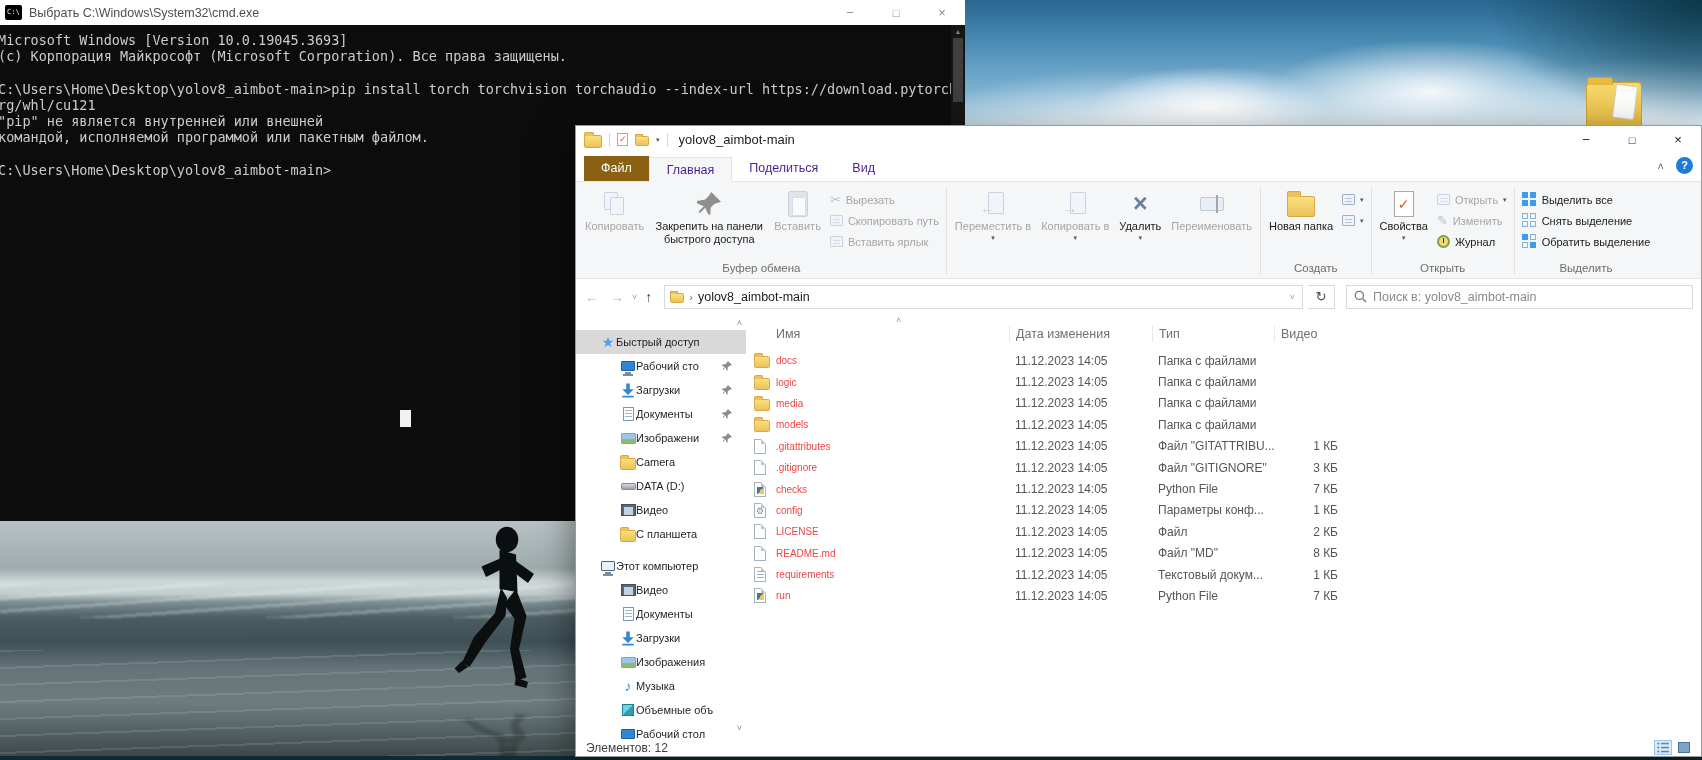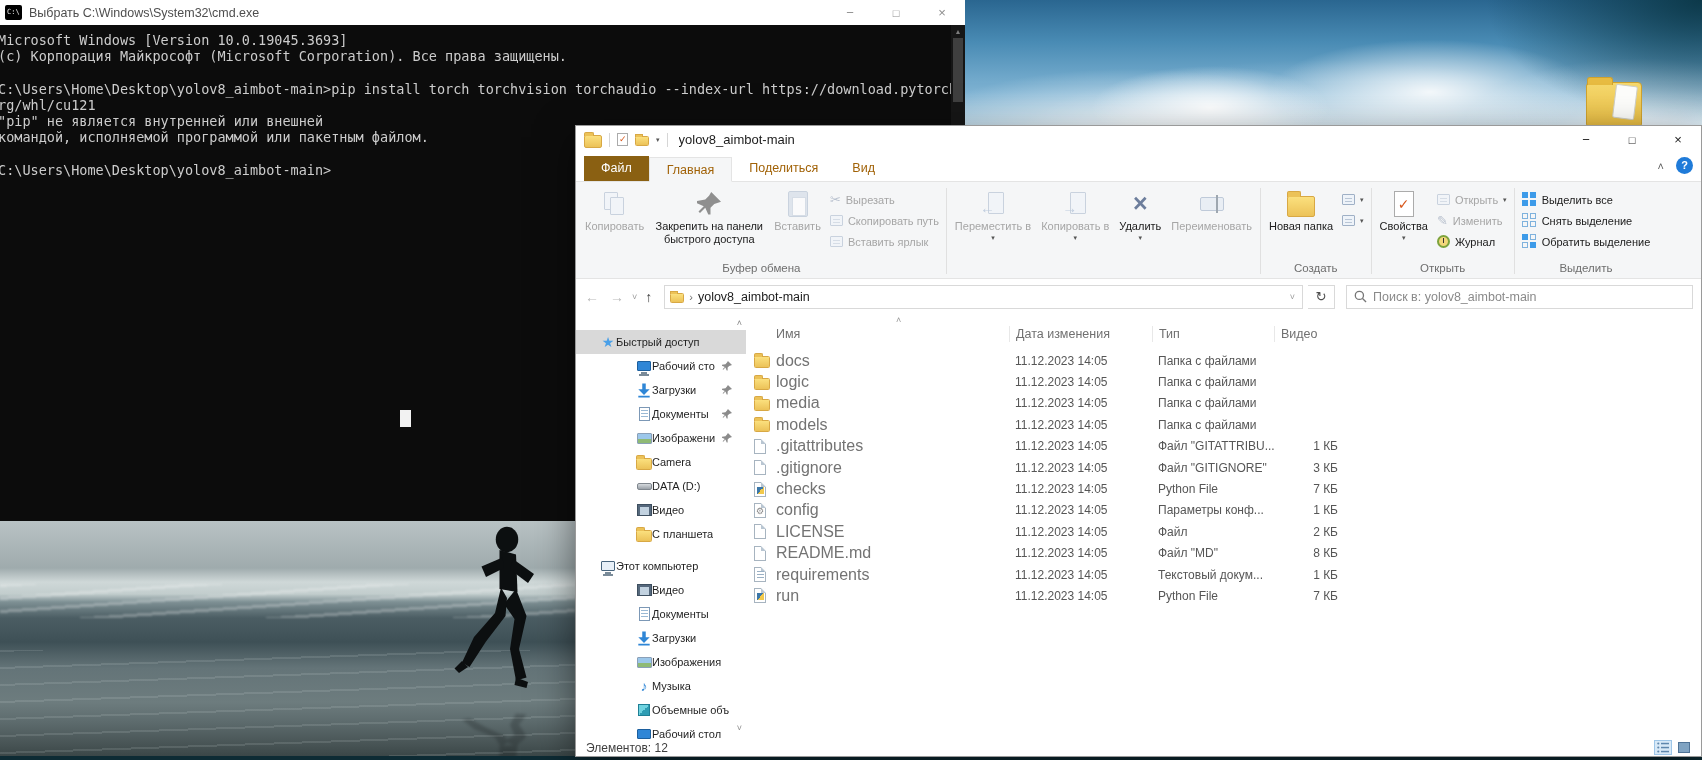--- a/index.html
+++ b/index.html
@@ -59,21 +59,21 @@
     border:1px solid #9a9a9a; box-shadow:0 12px 36px rgba(0,0,0,.5); display:flex; flex-direction:column; }
   .ex-titlebar { height:27px; display:flex; align-items:center; padding-left:8px; gap:7px; background:#fff; flex:none; }
   .qat-sep { width:1px; height:14px; background:#d6d6d6; }
   .ex-title { font-size:13px; color:#1b1b1b; margin-left:4px; flex:1; white-space:nowrap; overflow:hidden; }
   .ex-winbtns { display:flex; height:100%; }
   .ex-winbtn { width:46px; display:flex; align-items:center; justify-content:center; font-size:13px; color:#1b1b1b; }
   .ex-winbtn.max { font-size:11px; }
 
   .ex-tabs { height:29px; display:flex; align-items:flex-end; padding-left:8px; background:#fff;
     border-bottom:1px solid #e4e4e4; position:relative; flex:none; }
-  .tab { padding:0 17px; height:25px; line-height:25px; font-size:12.5px; color:#a16207; white-space:nowrap; }
+  .tab { padding:0 17px; height:25px; line-height:25px; font-size:12.5px; color:#4c1d95; white-space:nowrap; }
   .tab-file { background:#8a6012; color:#fff; }
   .tab.active { background:#f5f6f7; border:1px solid #e4e4e4; border-bottom:1px solid #f5f6f7; margin-bottom:-1px; }
   .tab-right { position:absolute; right:8px; top:4px; display:flex; gap:12px; align-items:center; }
   .ribbon-collapse { color:#5a5a5a; font-size:11px; }
   .help-btn { width:17px; height:17px; border-radius:50%; background:#1f7bd9; color:#fff; font-size:11px;
     text-align:center; line-height:17px; font-weight:bold; }
 
   
   .ex-ribbon { height:97px; background:#f5f6f7; border-bottom:1px solid #e4e4e4; display:flex; padding:2px 0 0 4px; flex:none; }
   .rb-group { display:flex; flex-direction:column; }
@@ -126,21 +126,21 @@
   .addr-caret { margin-left:auto; font-size:9px; color:#9a9a9a; padding-right:2px; }
   .refresh-box { width:27px; height:24px; border:1px solid #d9d9d9; border-left:none; display:flex; align-items:center; justify-content:center; color:#4f4f4f; font-size:13px; }
   .search-box { width:347px; height:24px; border:1px solid #d9d9d9; display:flex; align-items:center; padding:0 7px; gap:6px; margin-left:6px; }
   .search-input { border:none; outline:none; flex:1; font-size:12.5px; color:#222; font-family:inherit; }
   .search-input::placeholder { color:#8a8a8a; opacity:1; }
 
   
   .ex-body { flex:1; display:flex; overflow:hidden; position:relative; }
   .nav-pane { width:170px; flex:none; position:relative; padding-top:16px; overflow:hidden; }
   .nv-item { height:24px; display:flex; align-items:center; padding-left:24px; position:relative; }
-  .nv-item.lvl1 { padding-left:60px; }
+  .nv-item.lvl1 { padding-left:44px; }
   .nv-item.selected { background:#d9d9d9; }
   .nv-lbl { font-size:11px; color:#1f1f1f; white-space:nowrap; overflow:hidden; max-width:96px; }
   .nv-pin { margin-left:auto; margin-right:14px; flex:none; }
   .nv-gap { height:8px; }
   .nv-scroll-up, .nv-scroll-dn { position:absolute; right:4px; font-size:9px; color:#8a8a8a; }
   .nv-scroll-up { top:4px; } .nv-scroll-dn { bottom:6px; }
 
   
   .nvi { width:16px; height:16px; flex:none; display:inline-flex; align-items:center; justify-content:center; }
   .nv-star { color:#4aa0e8; font-size:14px; }
@@ -165,21 +165,21 @@
   
   .file-area { flex:1; position:relative; overflow:hidden; }
   .fl-sort { position:absolute; left:150px; top:1px; font-size:9px; color:#9a9a9a; }
   .fl-head, .fl-row { display:grid; grid-template-columns:22px 233px 143px 122px 68px; padding-left:8px; align-items:center; }
   .fl-head { position:absolute; left:0; right:0; top:9px; height:21px; }
   .fl-head span { font-size:12.5px; color:#707070; padding-left:0; }
   .fl-hdate, .fl-htype, .fl-hsize { border-left:1px solid #e8e8e8; padding-left:6px !important; height:16px; line-height:16px; }
   .fl-rows { position:absolute; left:0; right:0; top:36px; }
   .fl-row { height:21.4px; }
   .fl-ic { display:flex; align-items:center; }
-  .fl-name { font-size:16px; color:#737373; white-space:nowrap; overflow:hidden; }
+  .fl-name { font-size:10px; color:#ef4444; white-space:nowrap; overflow:hidden; }
   .fl-date, .fl-type { font-size:12px; color:#565656; white-space:nowrap; overflow:hidden; padding-left:6px; }
   .fl-size { font-size:12px; color:#565656; text-align:right; padding-right:4px; white-space:nowrap; }
 
   .fi-file { display:block; width:12px; height:15px; background:#fff; border:1px solid #a7b4c0; position:relative; }
   .fi-file::before { content:""; position:absolute; top:-1px; right:-1px; border-style:solid; border-width:0 5px 5px 0; border-color:#fdfdfd #fdfdfd #b9c6d2 transparent; }
   .fi-py::after { content:""; position:absolute; left:2px; top:4px; width:7px; height:7px; background:linear-gradient(135deg,#3b77a8 50%,#f2c94c 50%); }
   .fi-gear::after { content:"⚙"; position:absolute; left:1px; top:2px; font-size:9px; color:#8a8a8a; }
   .fi-text::after { content:""; position:absolute; left:2px; top:3px; width:7px; height:9px; background:repeating-linear-gradient(#9ab0c4 0 1px, transparent 1px 3px); }
 
   

